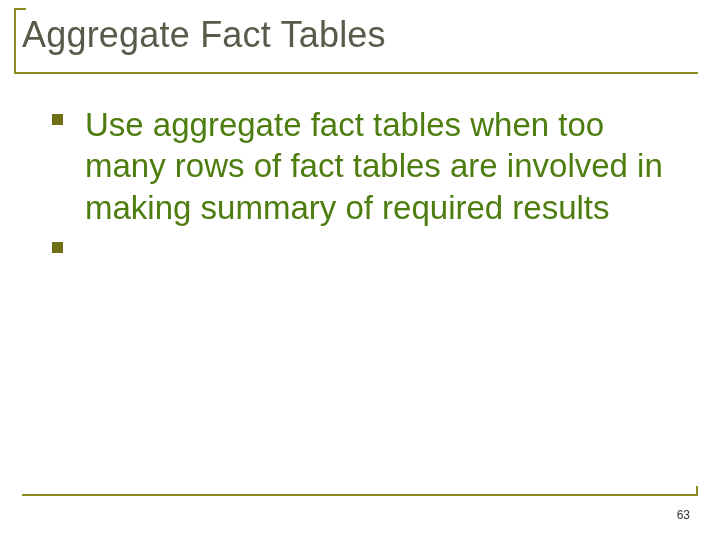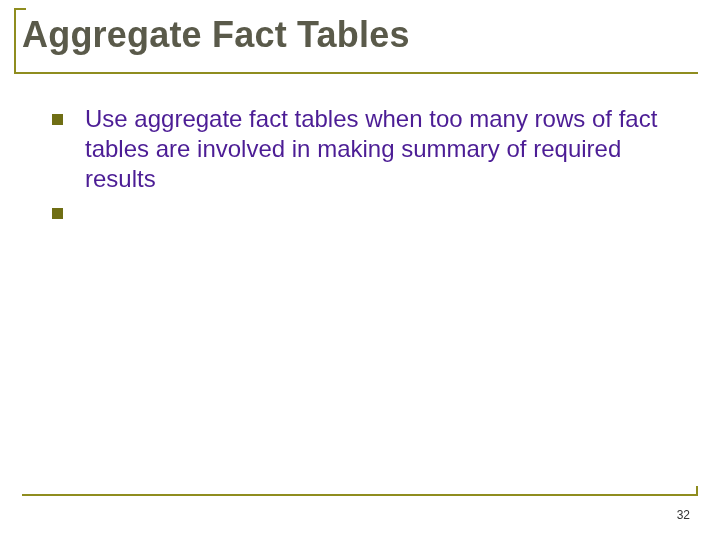--- a/index.html
+++ b/index.html
@@ -18,21 +18,21 @@
     position: relative;
   }
   .title-wrap {
     position: relative;
     padding-bottom: 10px;
     margin-bottom: 38px;
   }
   .title {
     font-size: 36px;
     color: #5a5a4a;
-    font-weight: bold;
+    font-weight: normal;
     letter-spacing: 0.2px;
   }
   .title-rule-top {
     position: absolute;
     left: -8px;
     top: -6px;
     width: 12px;
     height: 2px;
     background: #8f8d1f;
   }
@@ -63,22 +63,22 @@
   }
   .bullet {
     width: 11px;
     height: 11px;
     background: #6f6e14;
     margin-top: 10px;
     margin-right: 22px;
     flex-shrink: 0;
   }
   .bullet-text {
-    font-size: 24px;
-    color: #4c1d95;
+    font-size: 33px;
+    color: #4d7c0f;
     line-height: 1.25;
   }
   .footer-rule {
     position: absolute;
     left: 22px;
     right: 22px;
     bottom: 44px;
     height: 2px;
     background: #8f8d1f;
   }
@@ -115,15 +115,15 @@
       <div class="bullet"></div>
       <div class="bullet-text">Use aggregate fact tables when too many rows of fact tables are involved in making summary of required results</div>
     </div>
     <div class="bullet-item">
       <div class="bullet"></div>
     </div>
   </div>
 
   <div class="footer-rule"></div>
   <div class="footer-rule-right"></div>
-  <div class="page-num">32</div>
+  <div class="page-num">63</div>
 
 </div>
 
 </body></html>

